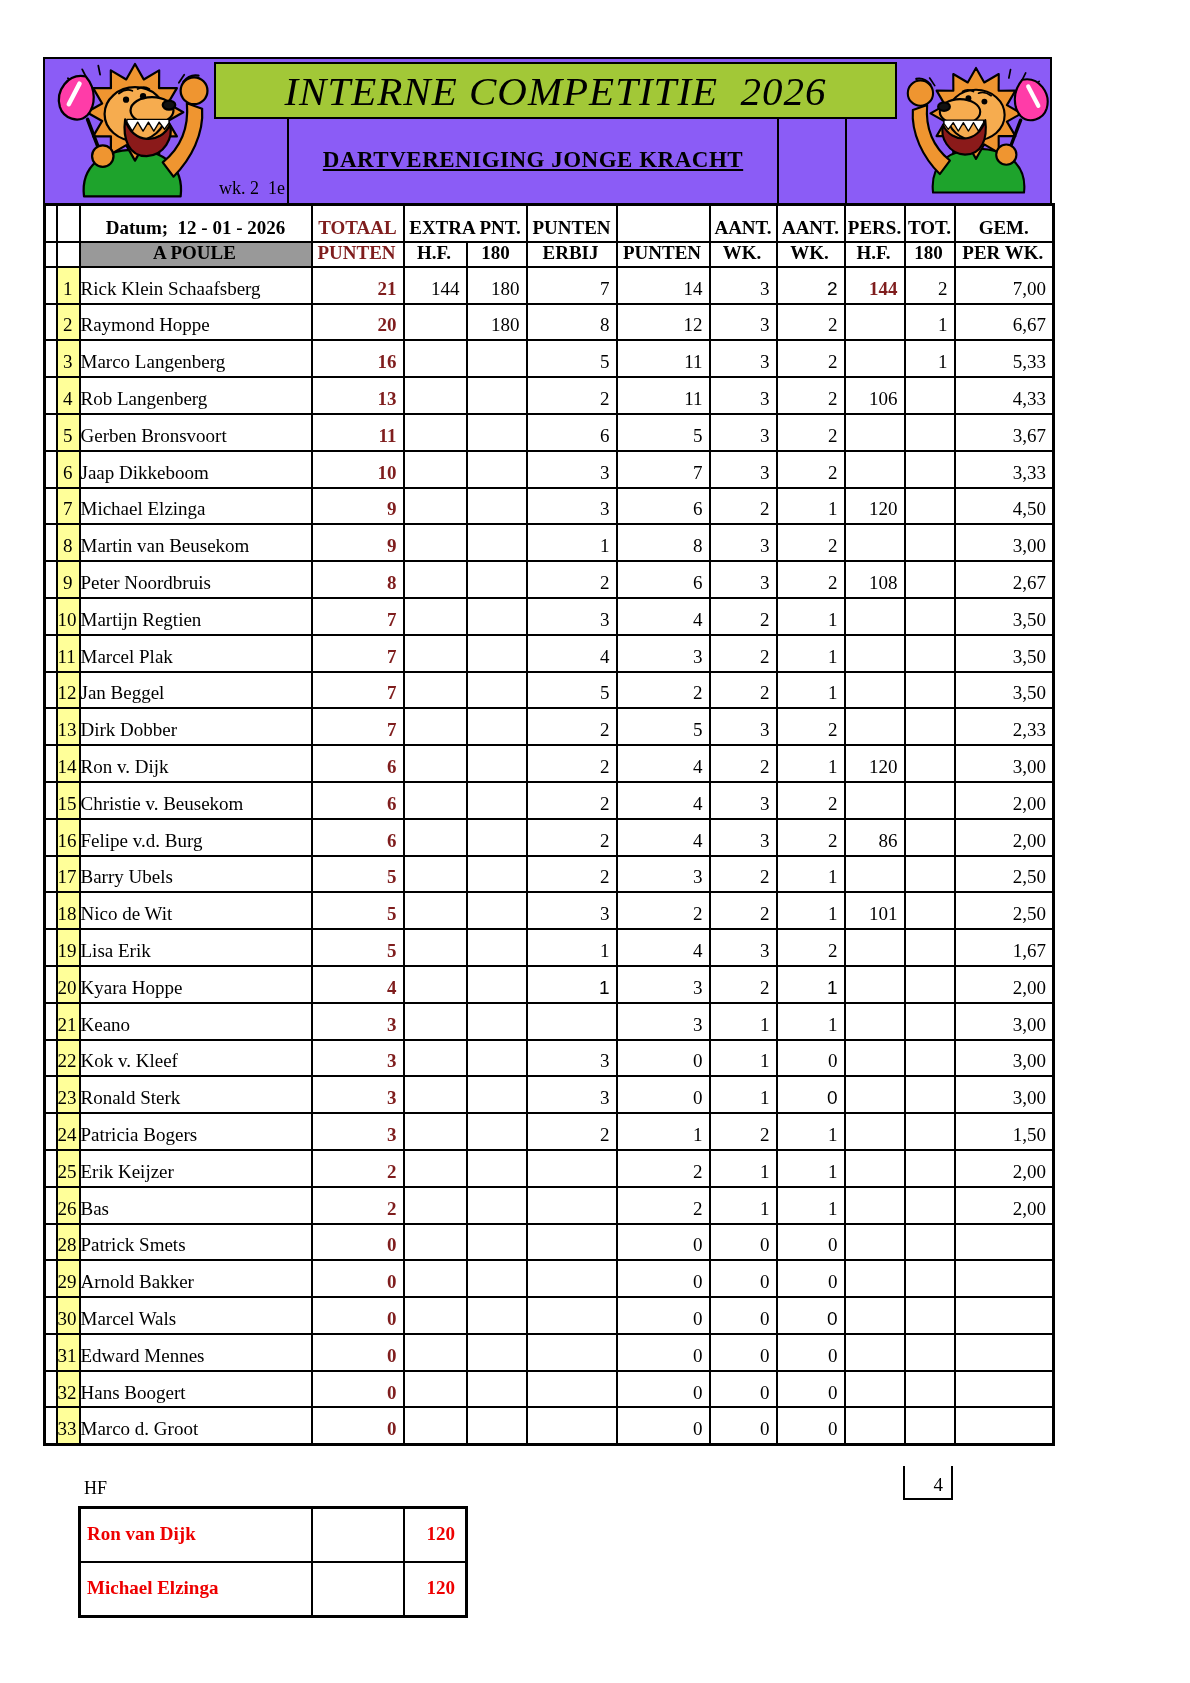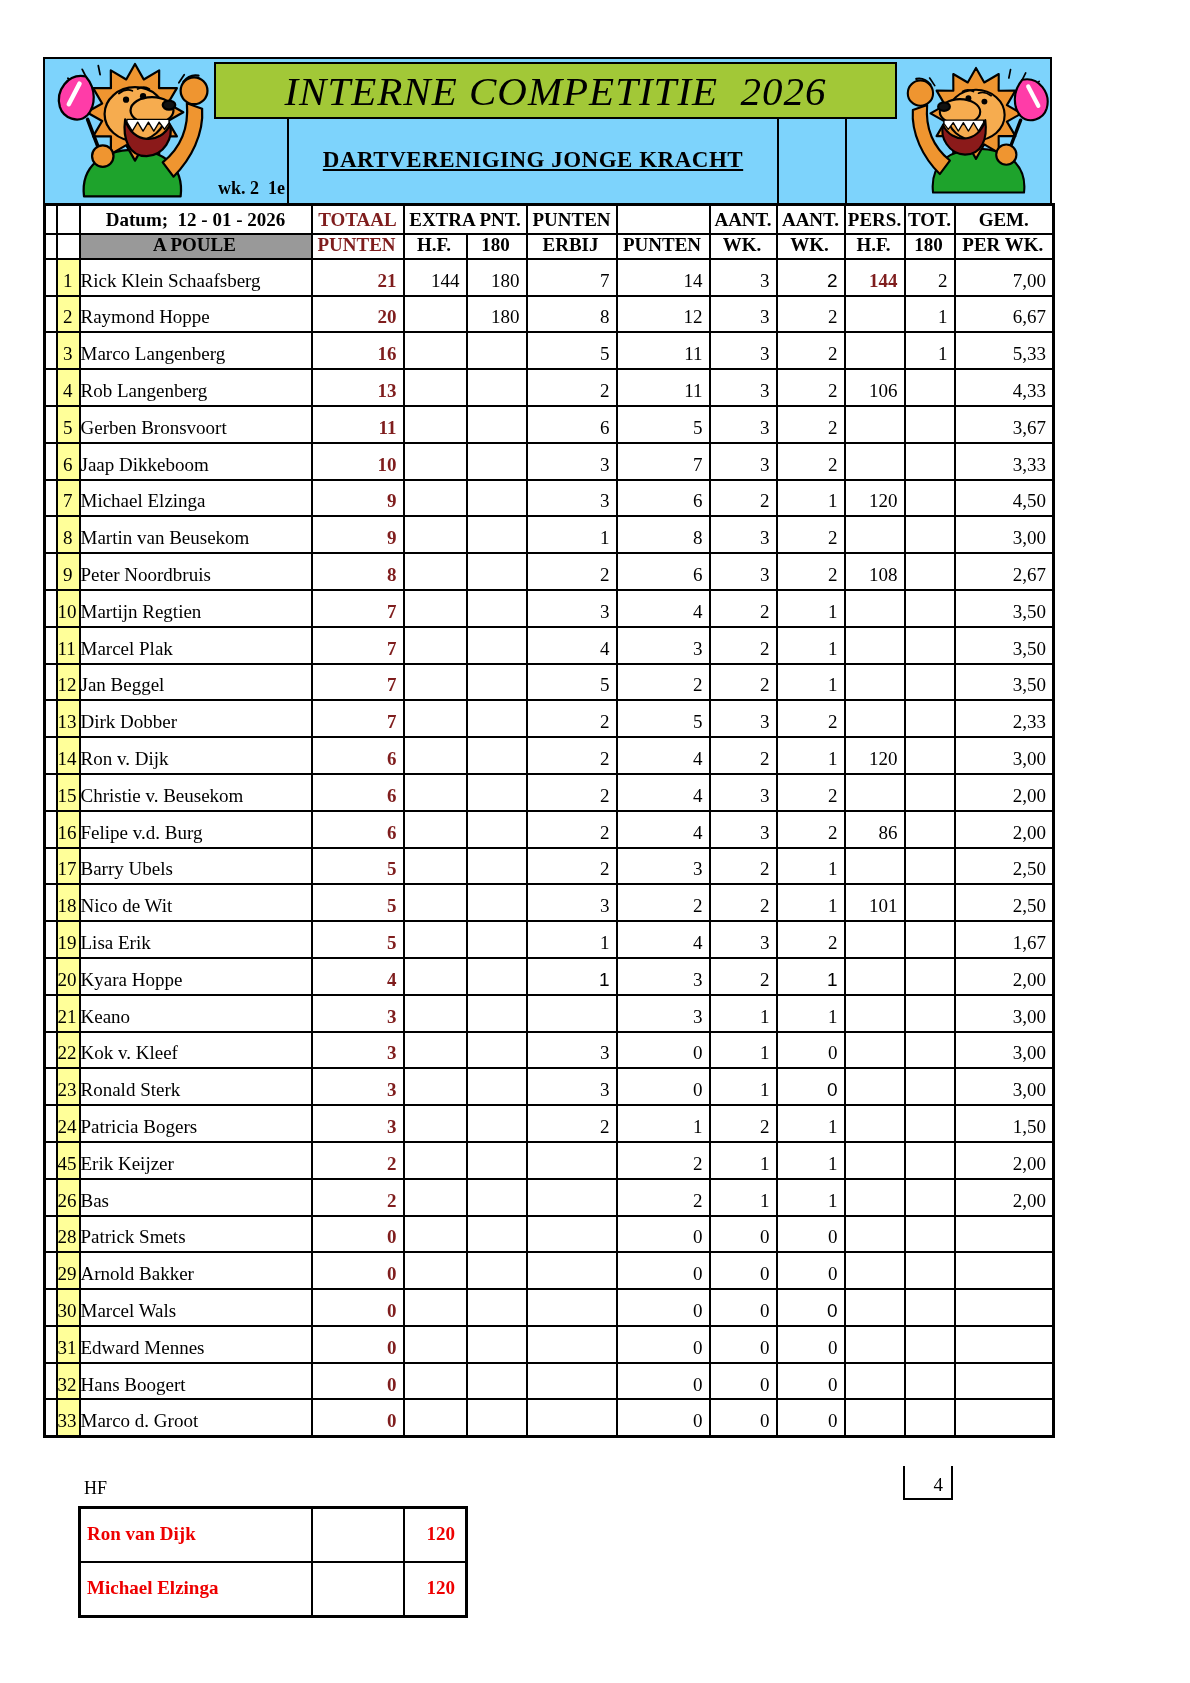--- a/index.html
+++ b/index.html
@@ -4,57 +4,57 @@
 <style>
   html,body{margin:0;padding:0;}
   body{
     width:1190px;height:1683px;position:relative;background:#ffffff;
     font-family:"Liberation Serif", serif;color:#000;
   }
   
   .top-band{
     position:absolute;left:43px;top:57px;width:1009px;height:146px;
     border-top:2px solid #000;border-left:2px solid #000;border-right:2px solid #000;
-    box-sizing:border-box;background:#7dd3fc;
+    box-sizing:border-box;background:#8b5cf6;
   }
   .title-bar{
     position:absolute;left:169px;top:3px;width:683px;height:57px;
     background:#A2C837;border:2px solid #000;box-sizing:border-box;
     display:flex;align-items:center;justify-content:center;
     font-style:italic;font-size:41px;letter-spacing:1px;white-space:nowrap;
   }
   .club-cell{
     position:absolute;left:242px;top:58px;width:492px;height:86px;
     border-left:2px solid #000;border-right:2px solid #000;box-sizing:border-box;
     display:flex;align-items:center;justify-content:center;
     font-weight:bold;font-size:23px;letter-spacing:.5px;white-space:nowrap;text-decoration:underline;
   }
   .band-vline{
     position:absolute;left:800px;top:58px;width:0;height:86px;border-left:2px solid #000;
   }
   .week-label{
     position:absolute;left:110px;top:119px;width:130px;text-align:right;
-    font-weight:bold;font-size:18px;white-space:nowrap;
+    font-weight:normal;font-size:18px;white-space:nowrap;
   }
   .lion{position:absolute;}
   .lion svg{width:100%;height:100%;}
   .lion-left{left:5px;top:2px;width:170px;height:141px;}
   .lion-right{left:851px;top:0px;width:160px;height:145px;}
   .lion-right svg{transform:scaleX(-1);}
   
   table.main{
     position:absolute;left:43px;top:203px;width:1009px;
     border-collapse:collapse;table-layout:fixed;
     border:3px solid #000;
   }
   table.main td{
     border:2px solid #000;vertical-align:bottom;
     font-size:19px;line-height:1.1;padding:0 6px 3px 0;overflow:hidden;white-space:nowrap;
   }
-  tr.h1 td{height:20px;font-weight:bold;text-align:center;padding:4px 0 2px 0;}
+  tr.h1 td{height:20px;font-weight:bold;text-align:center;padding:12px 0 2px 0;}
   tr.h2 td{height:19px;font-weight:bold;text-align:center;padding:0 2px 2px 0;}
   tr.data{height:36.8px;}
   td.gutter{padding:0;}
   td.num{background:#FFFF99;text-align:right;padding-right:4px;}
   td.name{text-align:left;padding-left:4px;}
   td.val{text-align:right;}
   td.red{color:#7f1d1d;font-weight:bold;}
   td.gray{background:#999999;}
   td.datum{text-align:left;padding-left:4px;}
   td.sans{font-family:"Liberation Sans", sans-serif;font-size:20px;}
@@ -539,21 +539,21 @@
         <td class="val">2</td>
         <td class="val">1</td>
         <td class="val">2</td>
         <td class="val">1</td>
         <td class="val"></td>
         <td class="val"></td>
         <td class="val">1,50</td>
       </tr>
       <tr class="data">
         <td class="gutter"></td>
-        <td class="num">45</td>
+        <td class="num">25</td>
         <td class="name">Erik Keijzer</td>
         <td class="val red">2</td>
         <td class="val"></td>
         <td class="val"></td>
         <td class="val"></td>
         <td class="val">2</td>
         <td class="val">1</td>
         <td class="val">1</td>
         <td class="val"></td>
         <td class="val"></td>

